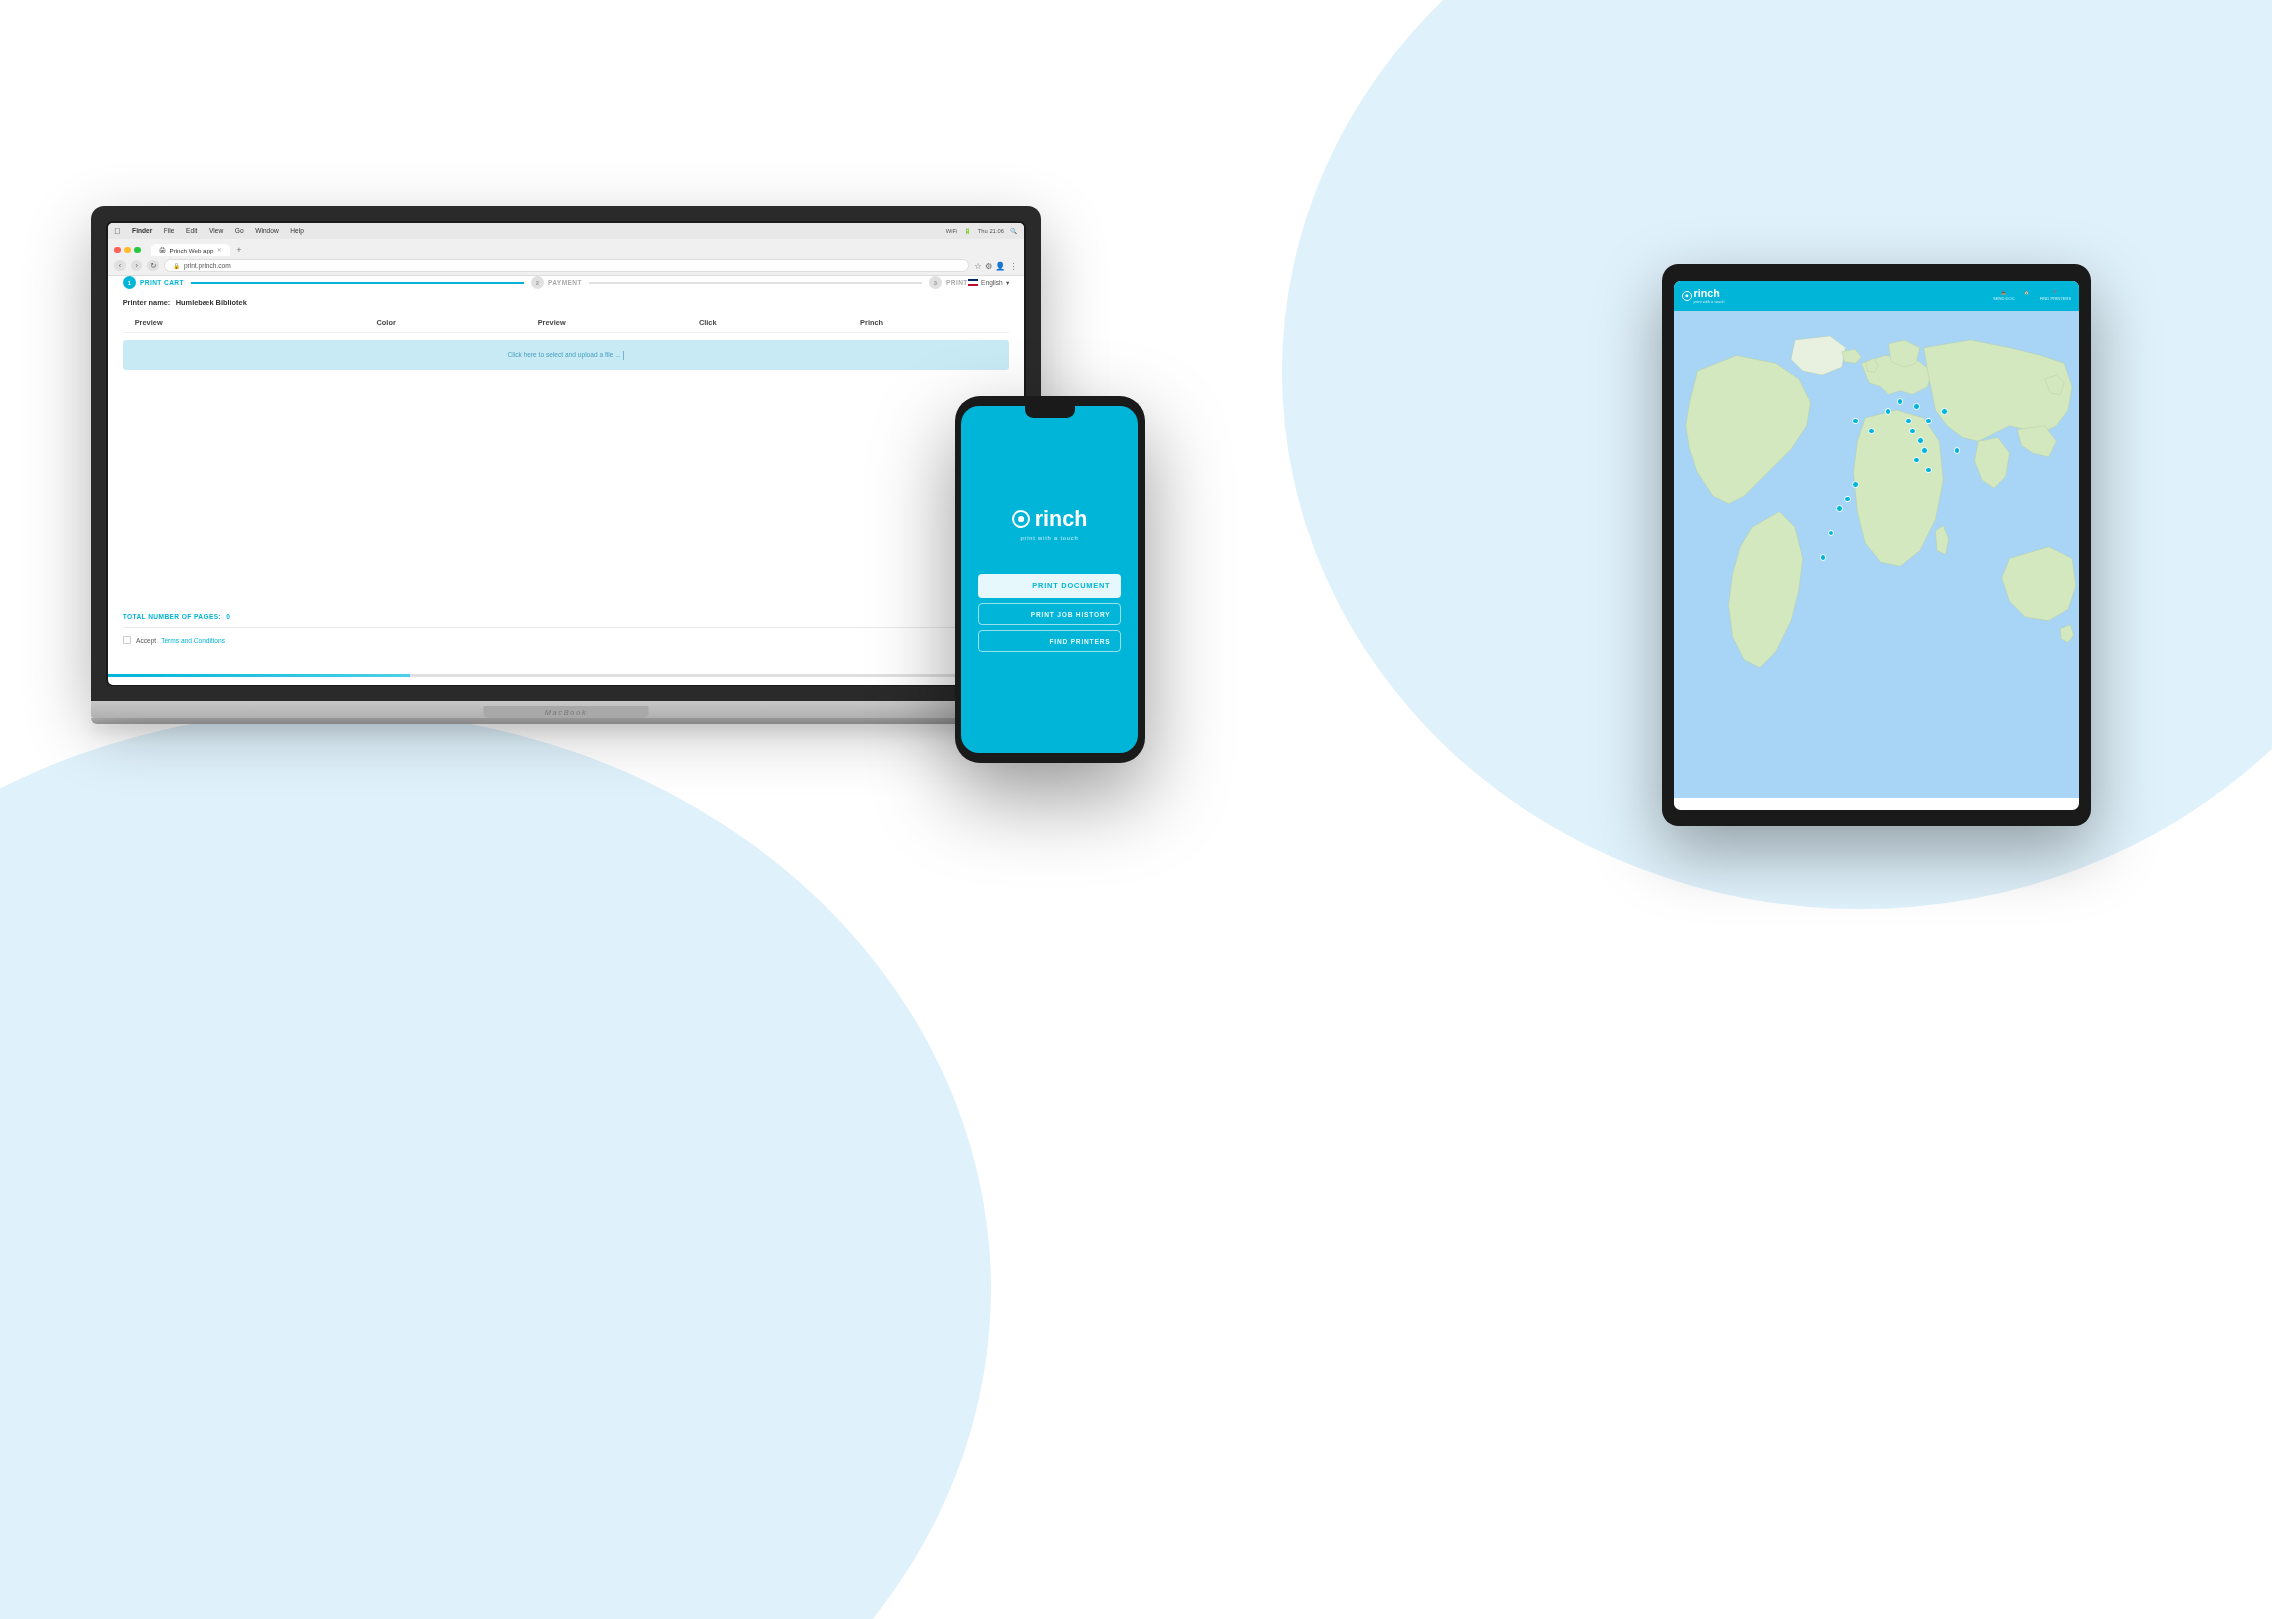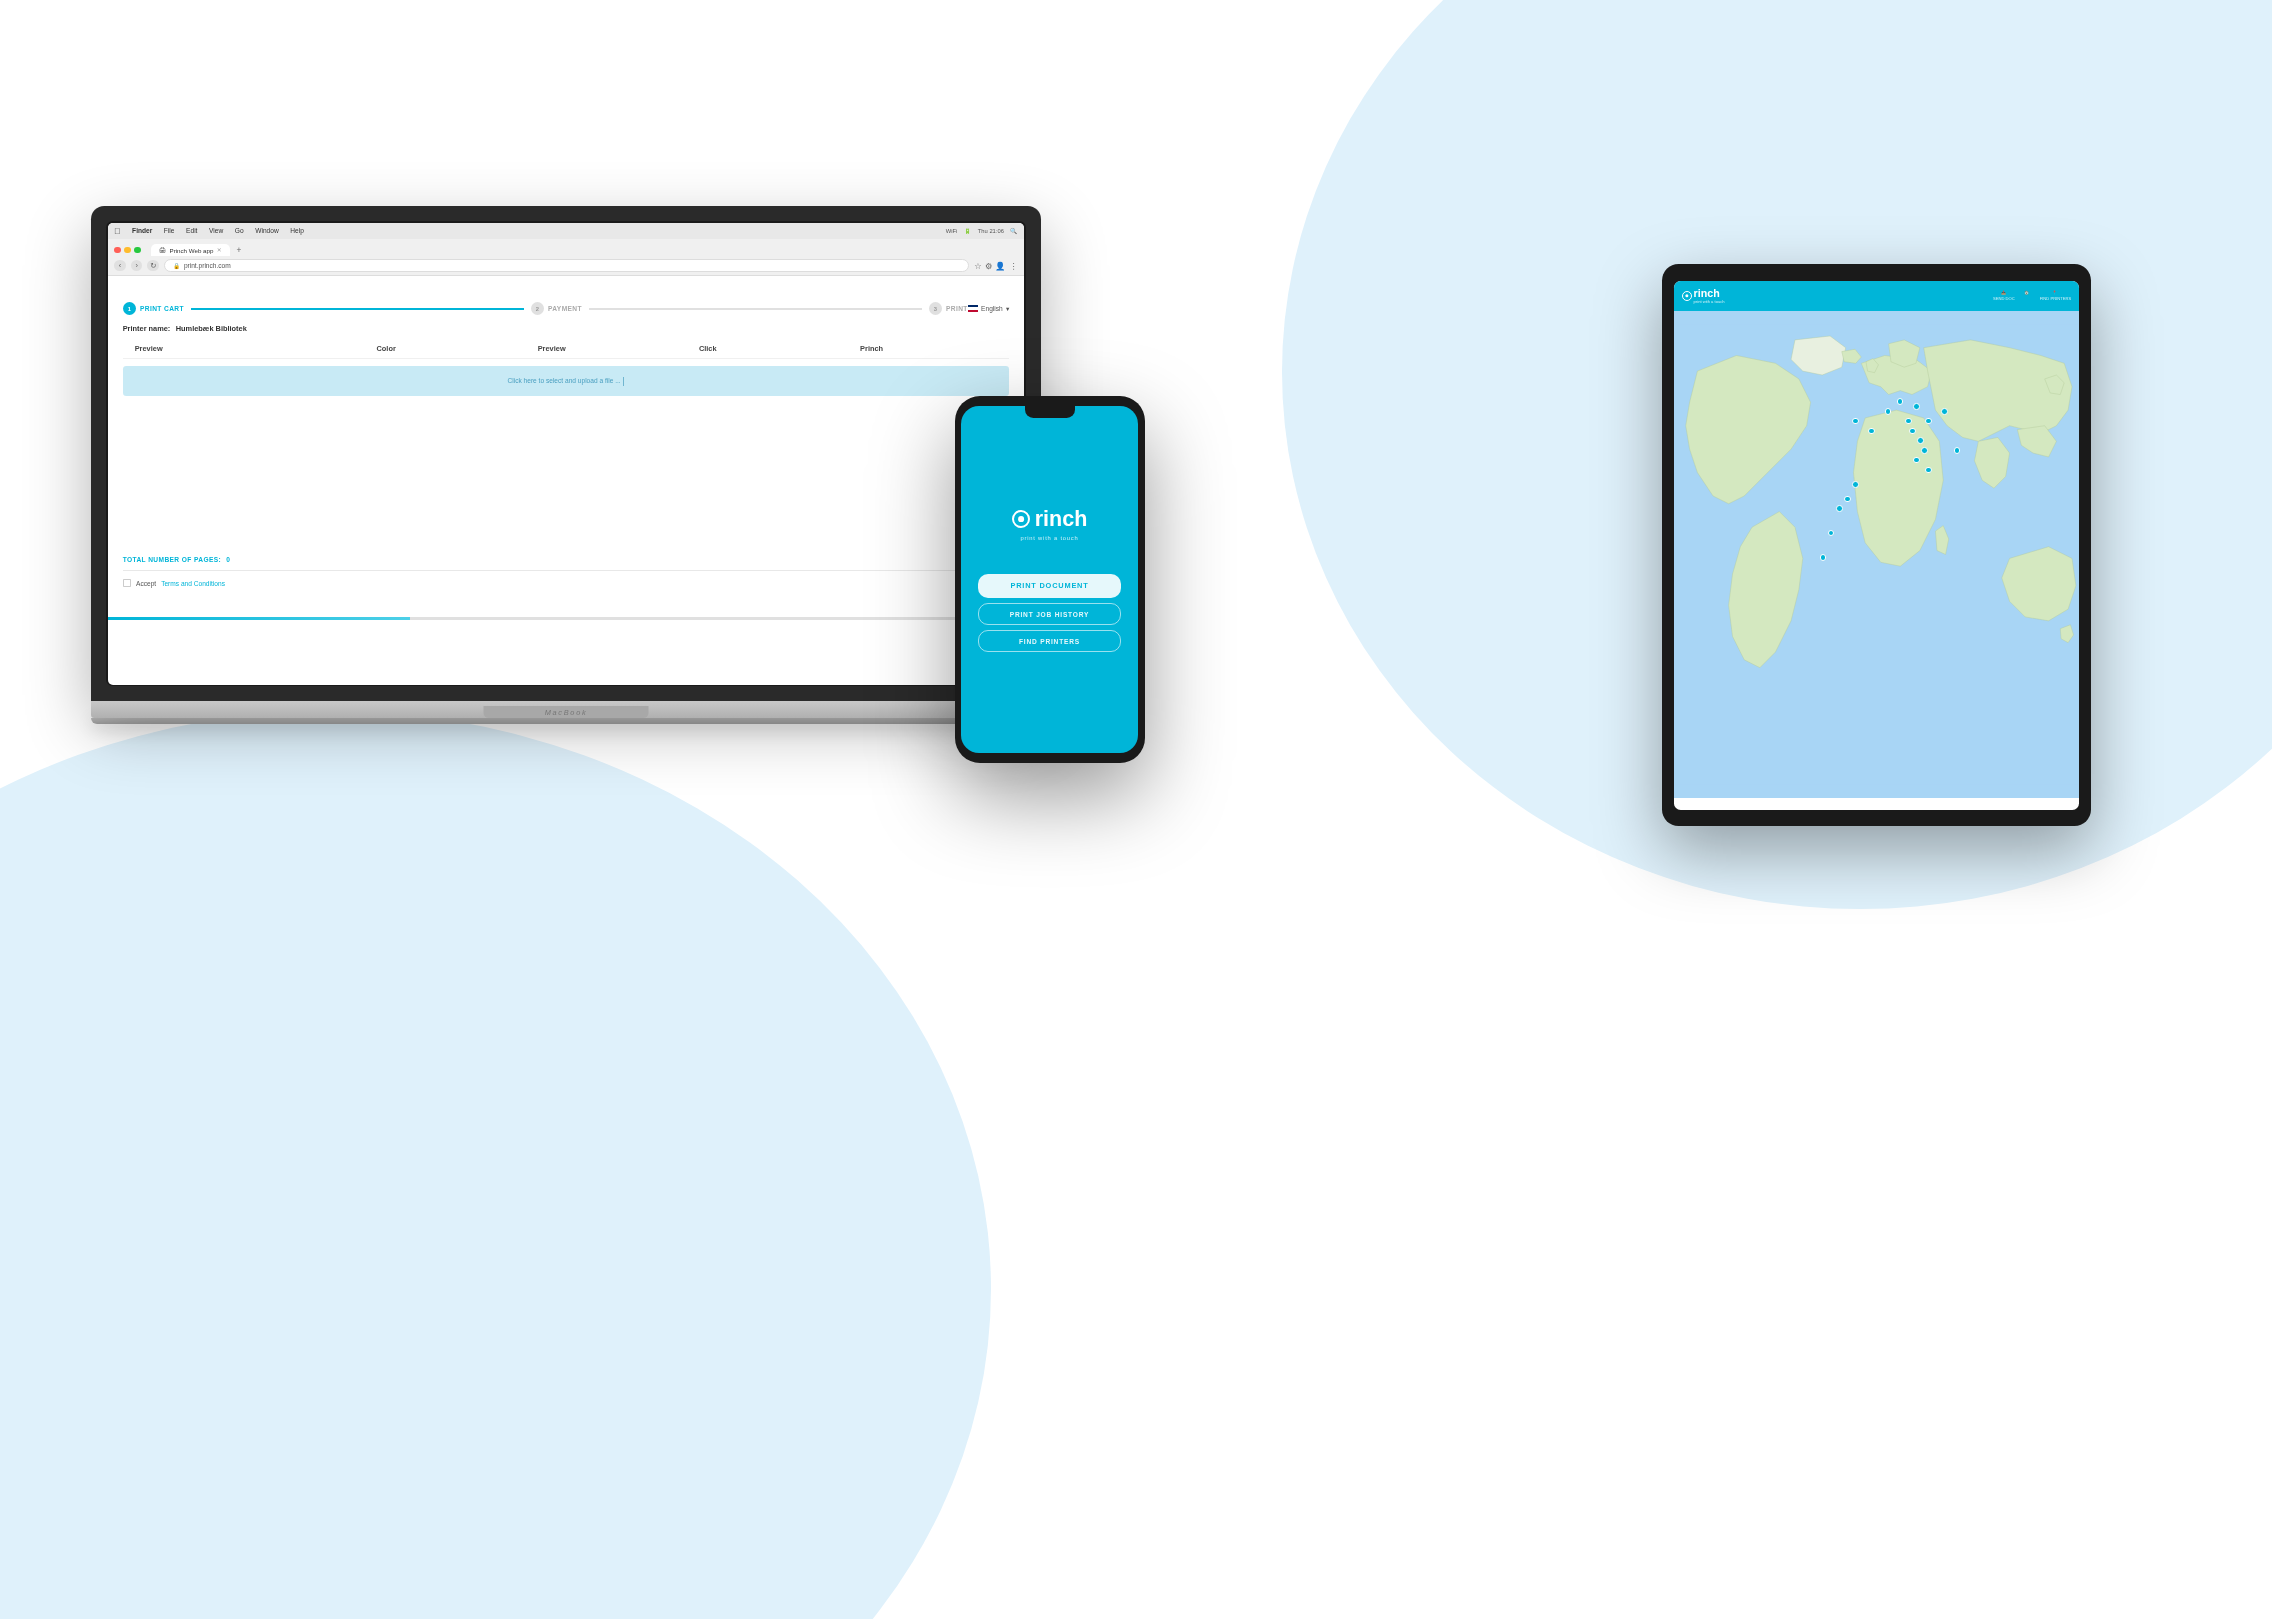--- a/index.html
+++ b/index.html
@@ -182,22 +182,22 @@
     }
 
     .browser-action-icon {
       font-size: 8.3px;
       color: #666;
       cursor: pointer;
     }
 
     
     .webapp {
-      padding: 26px 15px;
-      height: 344px;
+      padding: 0 15px;
+      height: 401px;
       overflow: hidden;
     }
 
     
     .stepper {
       display: flex;
       align-items: center;
       gap: 0;
       margin-bottom: 8.3px;
     }
@@ -559,23 +559,23 @@
     .phone-menu {
       width: 100%;
       display: flex;
       flex-direction: column;
       gap: 5px;
     }
 
     .phone-menu-btn {
       background: rgba(255,255,255,0.15);
       border: 1.2px solid rgba(255,255,255,0.6);
-      border-radius: 10px;
+      border-radius: 4px;
       padding: 6.6px 10px;
-      text-align: center;
+      text-align: right;
       font-size: 7.4px;
       font-weight: 600;
       color: #fff;
       letter-spacing: 0.8px;
       cursor: pointer;
     }
 
     .phone-menu-btn.primary {
       background: rgba(255,255,255,0.9);
       color: #00b5d8;

